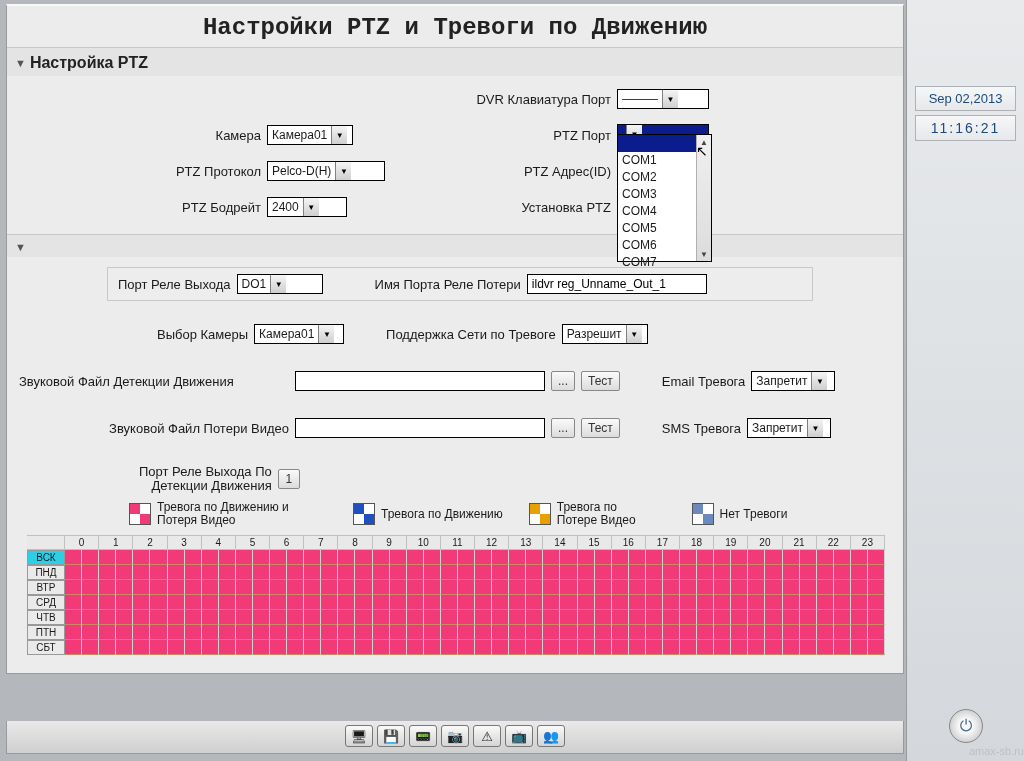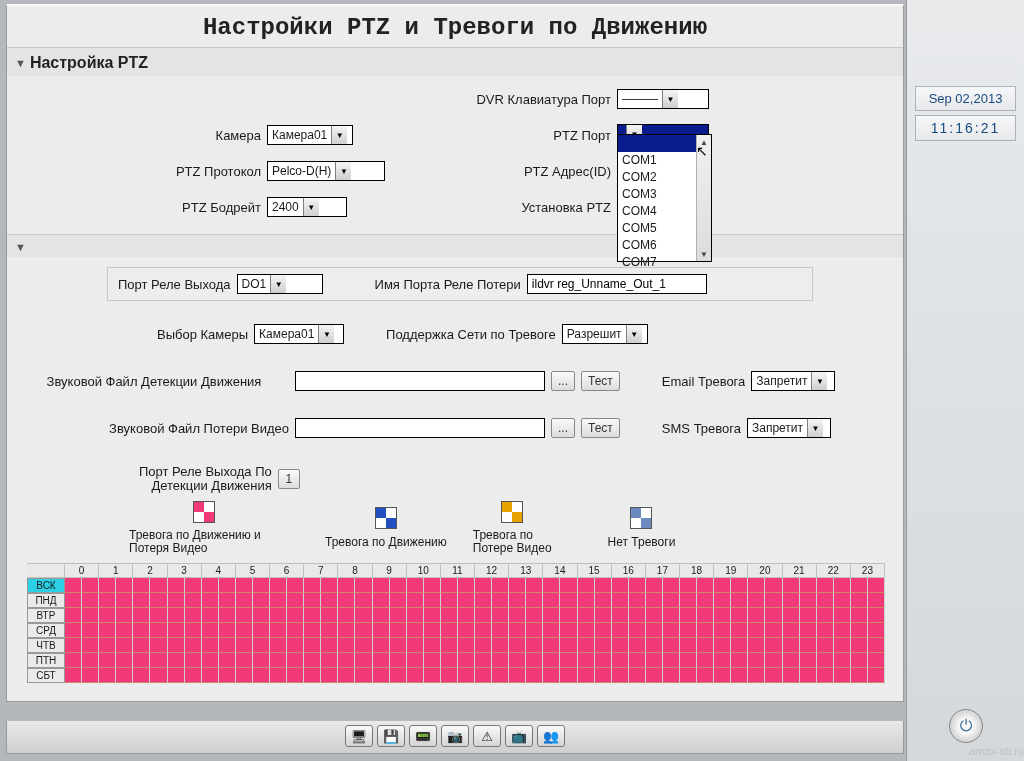--- a/index.html
+++ b/index.html
@@ -94,21 +94,21 @@
     background:linear-gradient(#f0f0f0,#dcdcdc);
     border-left:1px solid #b0b0b0;
   }
   .scroll-gutter .arr { height:14px;display:flex;align-items:center;justify-content:center;font-size:8px;color:#444; }
   .cursor { position:absolute; font-size:14px; color:#000; }
   .motion-body { padding:10px 0 6px; }
   .row { display:flex; align-items:center; gap:6px; padding:4px 8px 4px 12px;margin-top:19px; }
   .row .lbl2 { font-size:13px; }
   .tiny1 { width:250px; }
   .legend-row { display:flex; align-items:center; gap:8px; padding:4px 18px 4px 122px; font-size:12px; }
-  .leg { display:flex; align-items:center; gap:6px;flex-direction:column; }
+  .leg { display:flex; align-items:center; gap:6px; }
   .csq {
     width:22px;height:22px;border:1px solid #555;display:grid;
     grid-template-columns:1fr 1fr;grid-template-rows:1fr 1fr;
   }
   .csq div { border:0; }
   .schedule {
     margin:4px 18px 12px 20px;
   }
   .sched-header { display:grid; grid-template-columns:38px repeat(48,1fr); }
   .sched-header div {
@@ -275,21 +275,21 @@
       <span class="lbl2">Поддержка Сети по Тревоге</span>
       <div class="combo" style="width:86px">
           <span class="val">Разрешит</span>
           <span class="btn">
             <span class="dtri">▼</span>
           </span>
         </div>
     </div>
 
     <div class="row">
-      <span class="lbl2" style="width:270px;text-align:center">Звуковой Файл Детекции Движения</span>
+      <span class="lbl2" style="width:270px;text-align:left">Звуковой Файл Детекции Движения</span>
       <input class="txtinput tiny1" style="">
       <span class="smallbtn">...</span>
       <span class="smallbtn">Тест</span>
       <span style="width:30px"></span>
       <span class="lbl2">Email Тревога</span>
       <div class="combo" style="width:84px">
           <span class="val">Запретит</span>
           <span class="btn">
             <span class="dtri">▼</span>
           </span>

